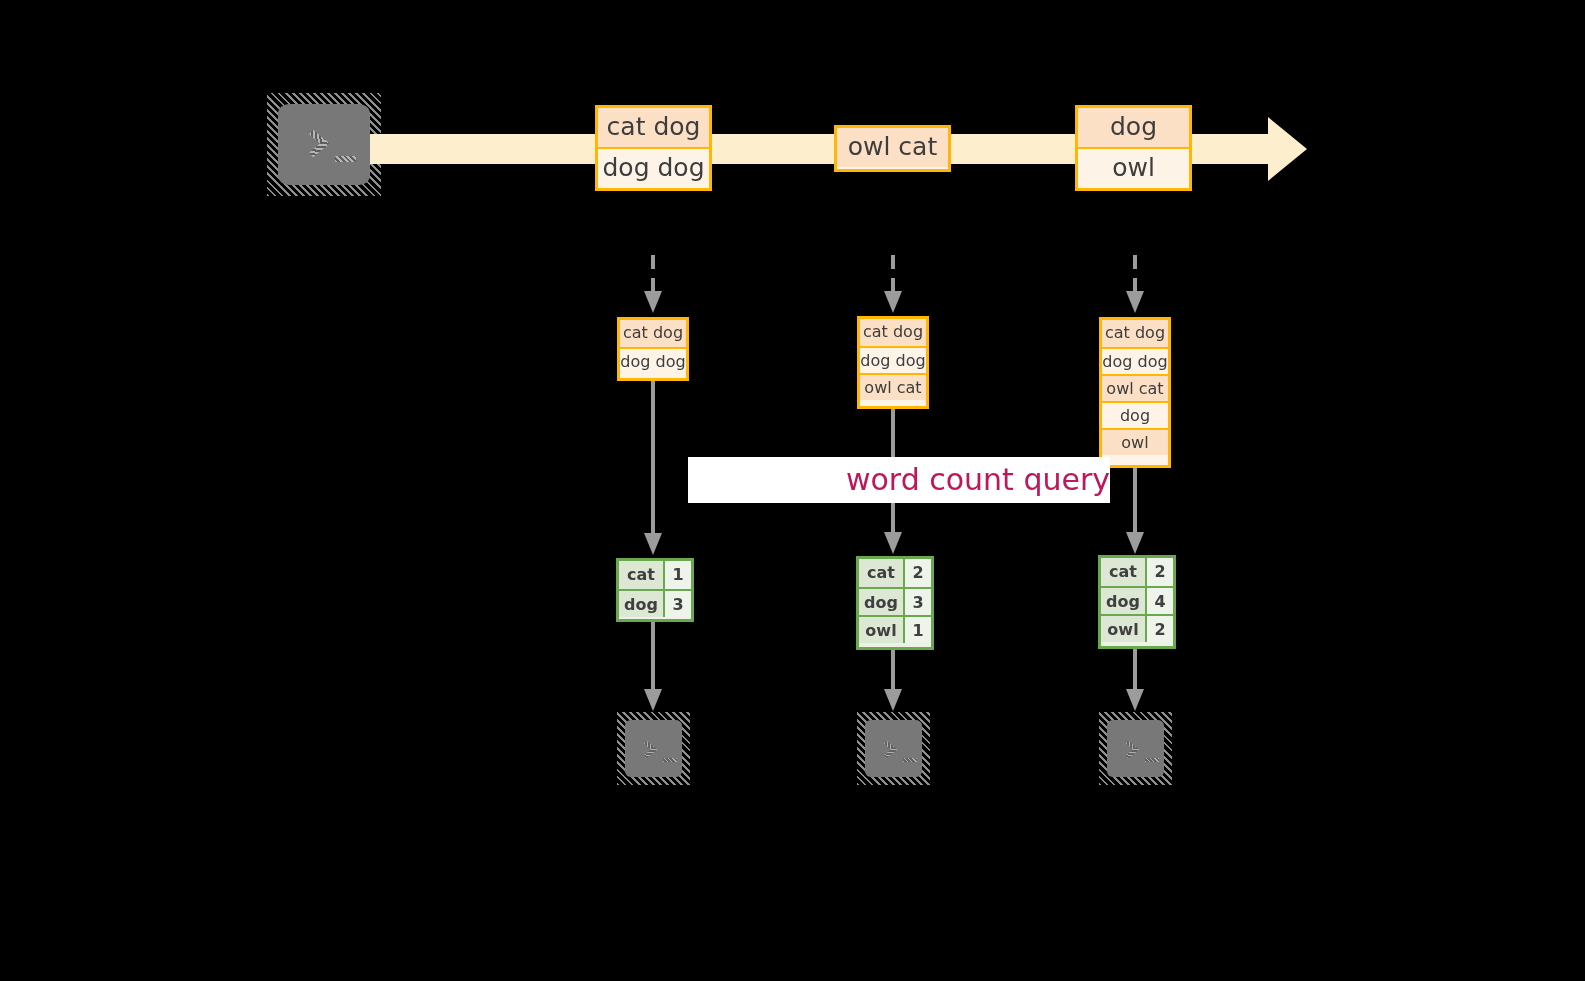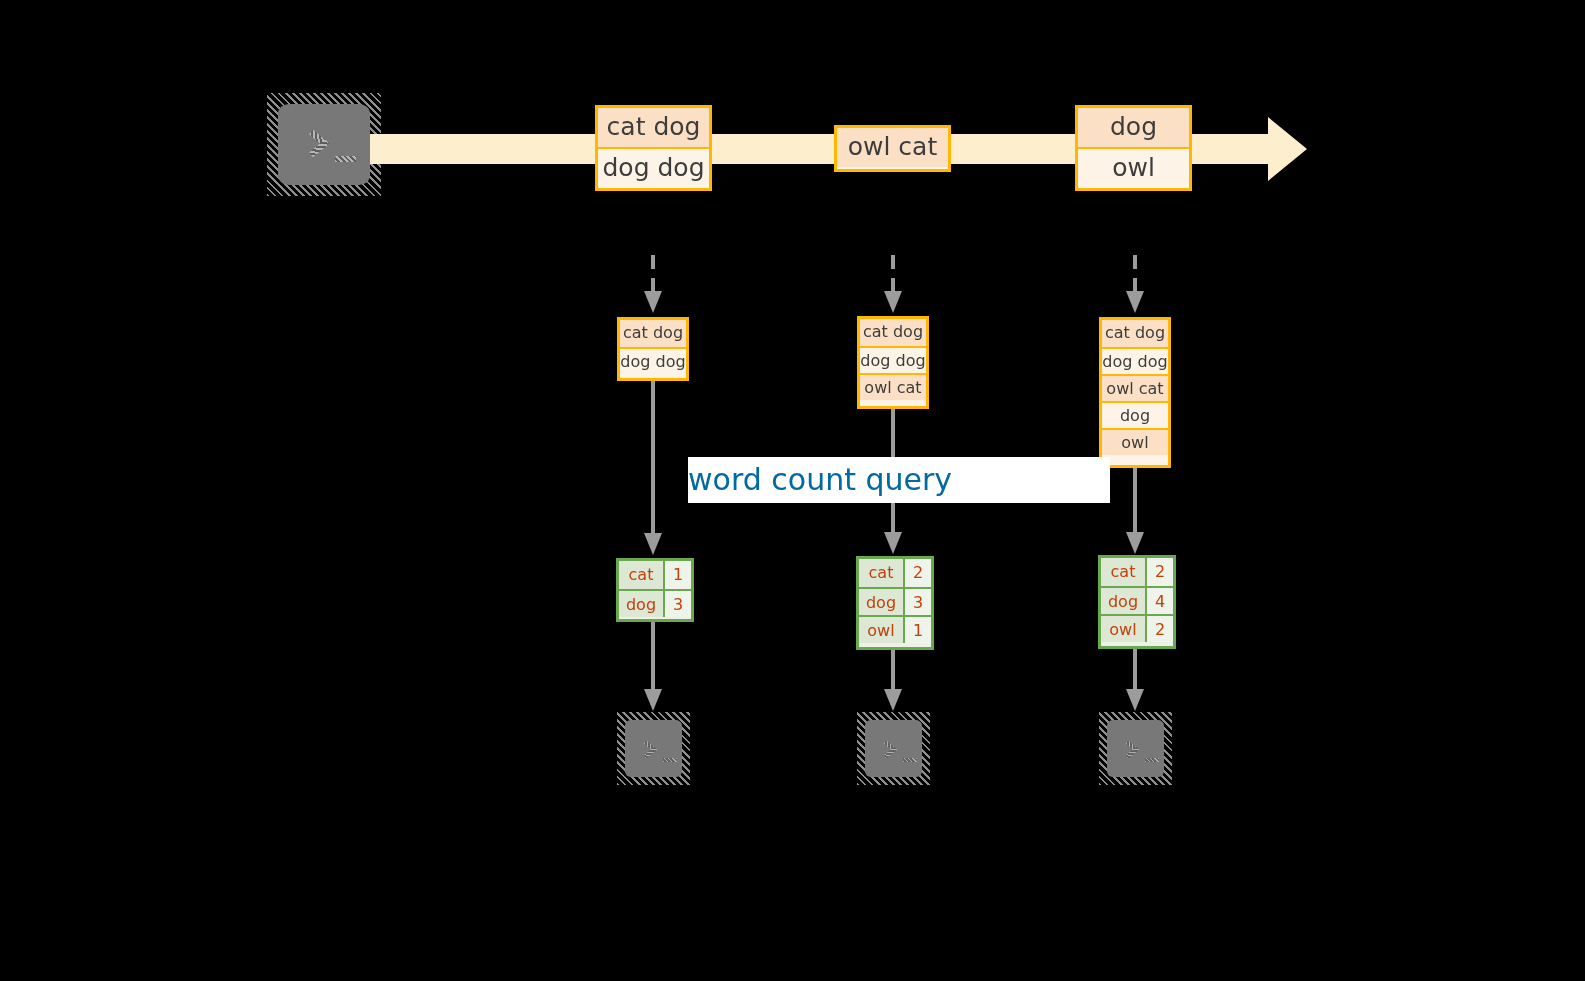--- a/index.html
+++ b/index.html
@@ -56,31 +56,31 @@
   .state .row{box-sizing:border-box;font-size:16px;color:#3d3d3d;text-align:center;
      line-height:26px;height:27px;white-space:nowrap;}
   .state .row.a{background:#FCE0C6;}
   .state .row.b{background:#FDF3E7;}
   .state .row+.row{border-top:2px solid #FFB703;}
 
   
   .res{position:absolute;box-sizing:border-box;border:3px solid #6AA84F;background:#EBF2E6;}
   .res .rrow{display:flex;height:28px;box-sizing:border-box;}
   .res .rrow+.rrow{border-top:2px solid #6AA84F;}
-  .res .k,.res .v{box-sizing:border-box;font-size:16px;color:#c2410c;line-height:28px;text-align:center;white-space:nowrap;}
+  .res .k,.res .v{box-sizing:border-box;font-size:16px;color:#404040;line-height:28px;text-align:center;white-space:nowrap;font-weight:bold;}
   .res .k{width:44px;background:#DDE8D4;}
   .res .v{width:28px;background:#EEF4EA;border-left:2px solid #6AA84F;}
 
   
   .conn{position:absolute;}
   .conn svg{display:block;}
 
   
   #banner{position:absolute;left:688px;top:457px;width:422px;height:46px;background:#FFFFFF;}
-  #banner span{display:block;width:100%;text-align:left;font-size:30px;color:#0369a1;line-height:46px;white-space:nowrap;}
+  #banner span{display:block;width:100%;text-align:right;font-size:30px;color:#be185d;line-height:46px;white-space:nowrap;}
 </style>
 </head>
 <body>
 
 <div id="stage">
 
   <div class="term" id="term-top">
     <div class="hatch"></div>
     <div class="inner">
       <div class="chev-a"></div>

